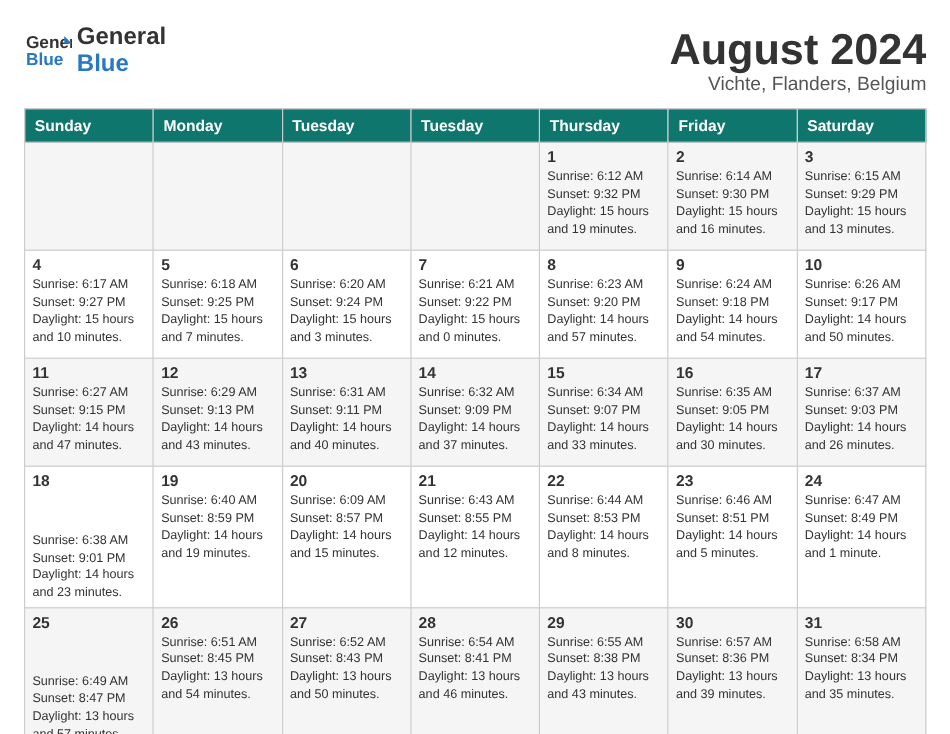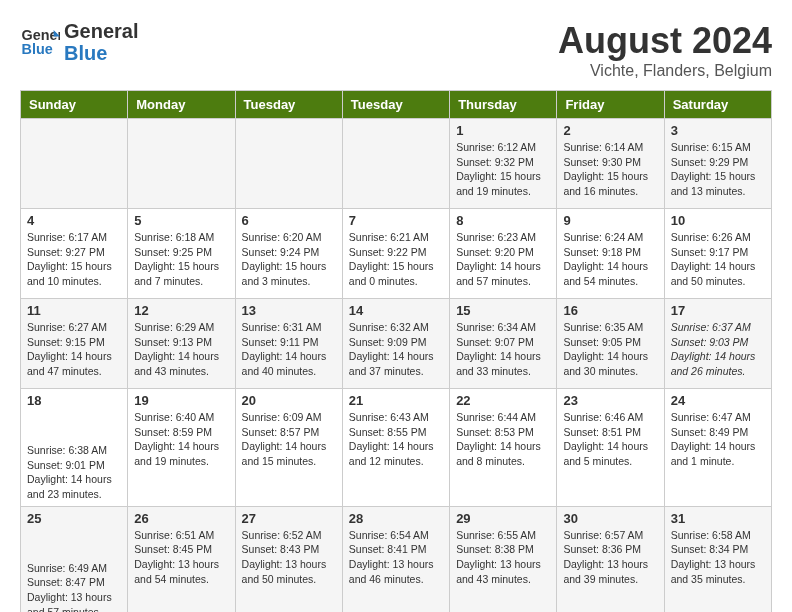--- a/index.html
+++ b/index.html
@@ -36,21 +36,21 @@
     .calendar-subtitle {
       font-size: 16px;
       color: #555;
     }
     table {
       width: 100%;
       border-collapse: collapse;
       font-size: 11px;
     }
     thead tr th {
-      background-color: #4d7c0f;
+      background-color: #0f766e;
       color: white;
       text-align: left;
       padding: 6px 8px;
       font-size: 13px;
       font-weight: bold;
       border: 1px solid #ccc;
     }
     tbody tr td {
       border: 1px solid #ccc;
       vertical-align: top;
@@ -218,21 +218,21 @@
 Daylight: 14 hours and 33 minutes.</div>
         </td>
         <td>
           <span class="day-num">16</span>
           <div class="day-info" style="white-space: pre-line;">Sunrise: 6:35 AM
 Sunset: 9:05 PM
 Daylight: 14 hours and 30 minutes.</div>
         </td>
         <td>
           <span class="day-num">17</span>
-          <div class="day-info" style="white-space: pre-line; font-style: italic;">Sunrise: 6:37 AM
+          <div class="day-info" style="white-space: pre-line;">Sunrise: 6:37 AM
 Sunset: 9:03 PM
 Daylight: 14 hours and 26 minutes.</div>
         </td>
       </tr>
       <tr>
         <td>
           <span class="day-num">18</span>
           <div class="day-info" style="white-space: pre-line; margin-top: 35px;">Sunrise: 6:38 AM
 Sunset: 9:01 PM
 Daylight: 14 hours and 23 minutes.</div>

